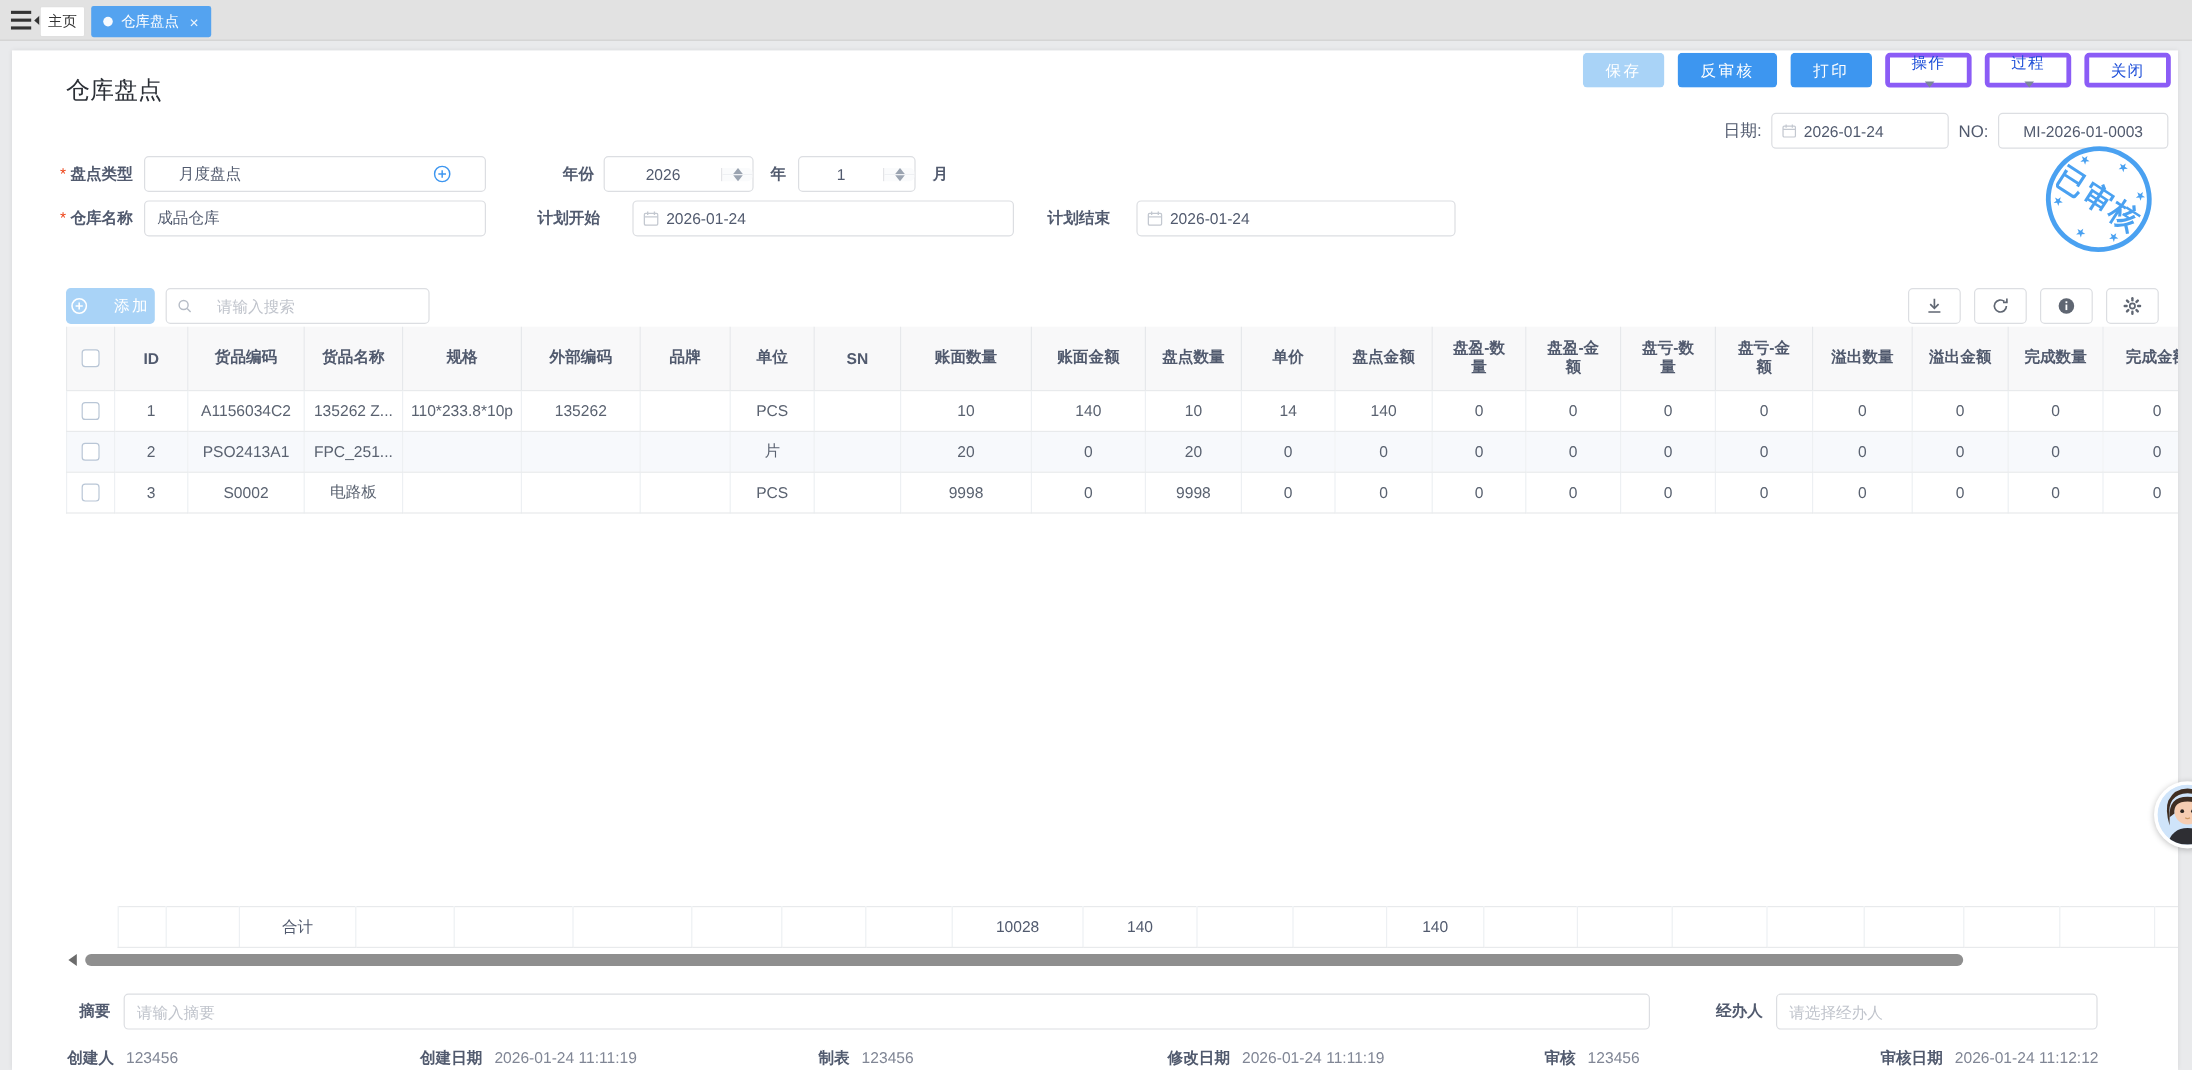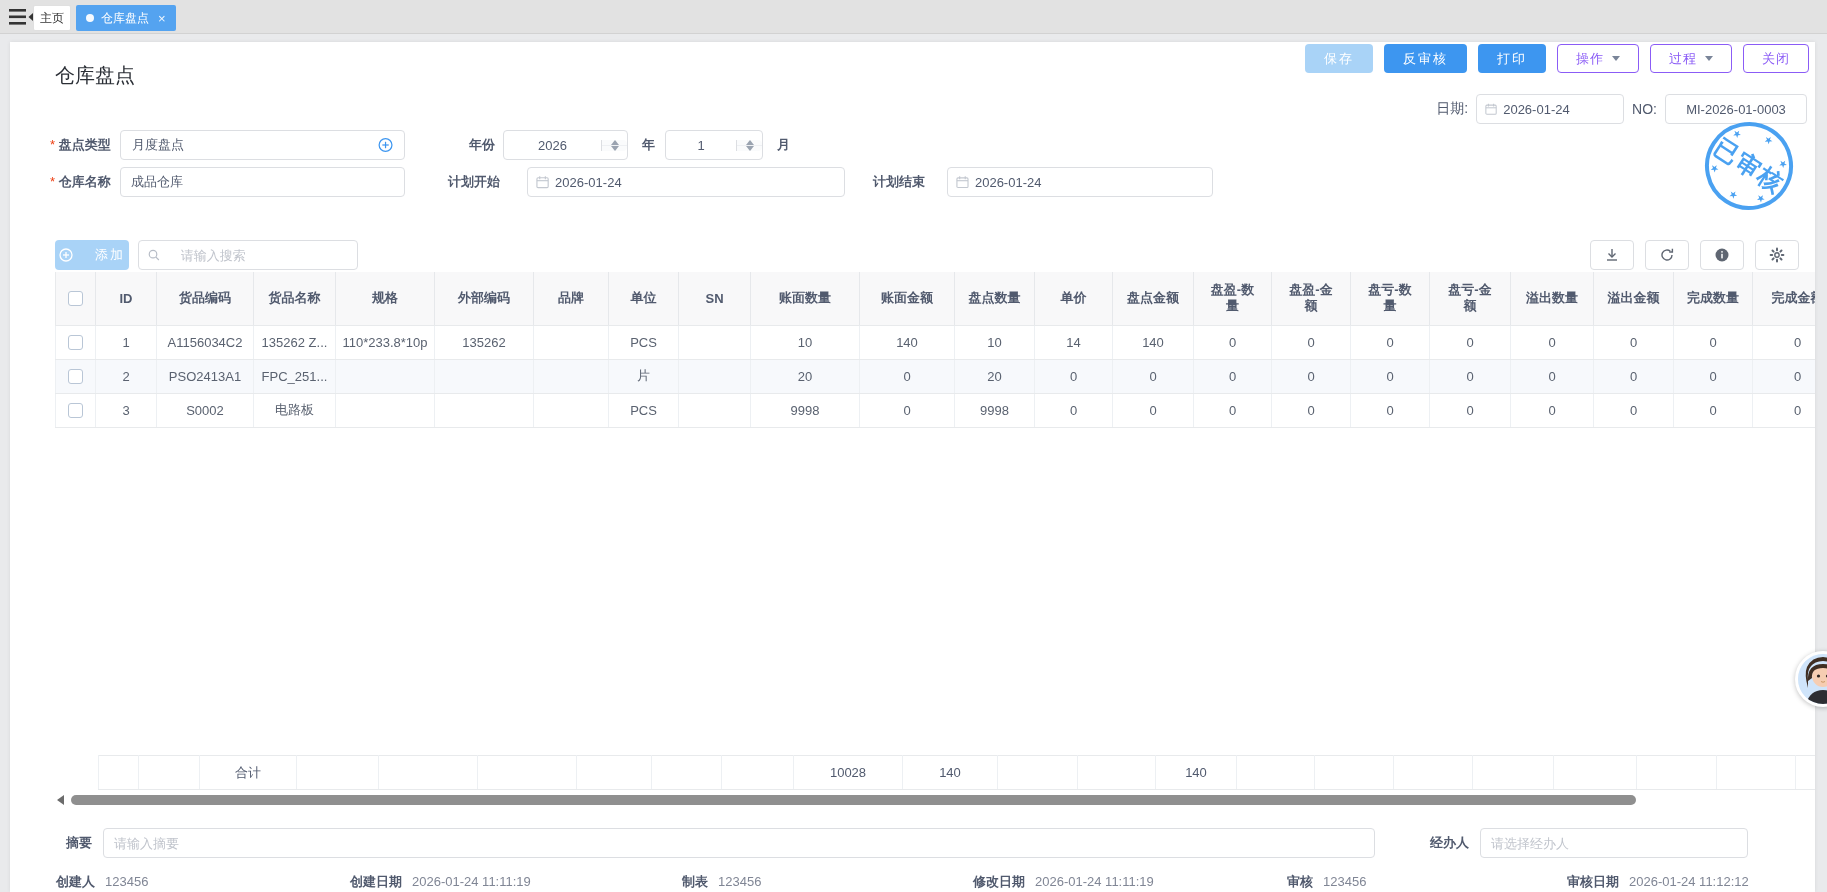--- a/index.html
+++ b/index.html
@@ -23,21 +23,21 @@
     background:#ffffff; box-shadow:0 0 4px rgba(0,0,0,.08); }
 
   .page-title { position:absolute; left:45px; top:20px; font-size:20px; font-weight:500; color:#2b2f36; }
 
   
   .actions { position:absolute; right:6px; top:2px; display:flex; gap:11px; }
   .btn { height:29px; padding:0 18px; border-radius:4px; font-size:13px; letter-spacing:2px;
     display:flex; align-items:center; justify-content:center; cursor:pointer; border:1px solid transparent; }
   .btn-primary { background:#3d96f0; color:#fff; }
   .btn-disabled { background:#a9d3f7; color:#fff; cursor:not-allowed; }
-  .btn-plain { background:#fff; color:#8b5cf6; border:1px solid #8b5cf6; letter-spacing:1px; gap:6px;}
+  .btn-plain { background:#fff; color:#1d4ed8; border:4px solid #8b5cf6; letter-spacing:1px; gap:6px;flex-direction:column;}
   .dd-caret { width:0; height:0; border-left:4px solid transparent; border-right:4px solid transparent;
     border-top:5px solid #7a8599; margin-left:2px; }
 
   
   .meta { position:absolute; right:8px; top:52px; display:flex; align-items:center; gap:8px; }
   .meta-label { font-size:14px; color:#515a6e; }
   .inp { height:30px; border:1px solid #dcdee2; border-radius:4px; background:#fff;
     font-size:13px; color:#515a6e; display:flex; align-items:center; }
   .inp input { border:none; outline:none; width:100%; font-size:13px; color:#515a6e;
     font-family:inherit; background:transparent; }
@@ -55,21 +55,21 @@
   .s1{top:2px;left:38px;} .s2{top:14px;left:8px;} .s3{top:14px;right:8px;}
   .s4{bottom:14px;left:8px;} .s5{bottom:14px;right:8px;} .s6{bottom:2px;left:38px;}
 
   
   .form-row { position:absolute; left:0; height:30px; }
   .f-label { position:absolute; font-size:13px; font-weight:600; color:#515a6e;
     text-align:right; line-height:30px; white-space:nowrap; }
   .req::before { content:"* "; color:#ed4014; font-weight:normal; }
   .f-unit { position:absolute; font-size:13px; font-weight:600; color:#515a6e; line-height:30px; }
   .f-inp { position:absolute; top:0; }
-  .sel-inp { width:285px; padding:0 11px; justify-content:space-between; }
+  .sel-inp { width:285px; padding:0 28px; justify-content:space-between; }
   .num-wrap { display:flex; }
   .num-inp input { text-align:center; }
   .spinner { width:26px; border-left:1px solid #dcdee2; display:flex; flex-direction:column; }
   .spin-half { flex:1; display:flex; align-items:center; justify-content:center; cursor:pointer; background:#fafbfc; }
   .spin-half:first-child { border-bottom:1px solid #eef0f3; border-radius:0 4px 0 0; }
   .spin-half:last-child { border-radius:0 0 4px 0; }
   .car-up { width:0; height:0; border-left:4px solid transparent; border-right:4px solid transparent;
     border-bottom:5px solid #9aa3b0; }
   .car-dn { width:0; height:0; border-left:4px solid transparent; border-right:4px solid transparent;
     border-top:5px solid #9aa3b0; }

